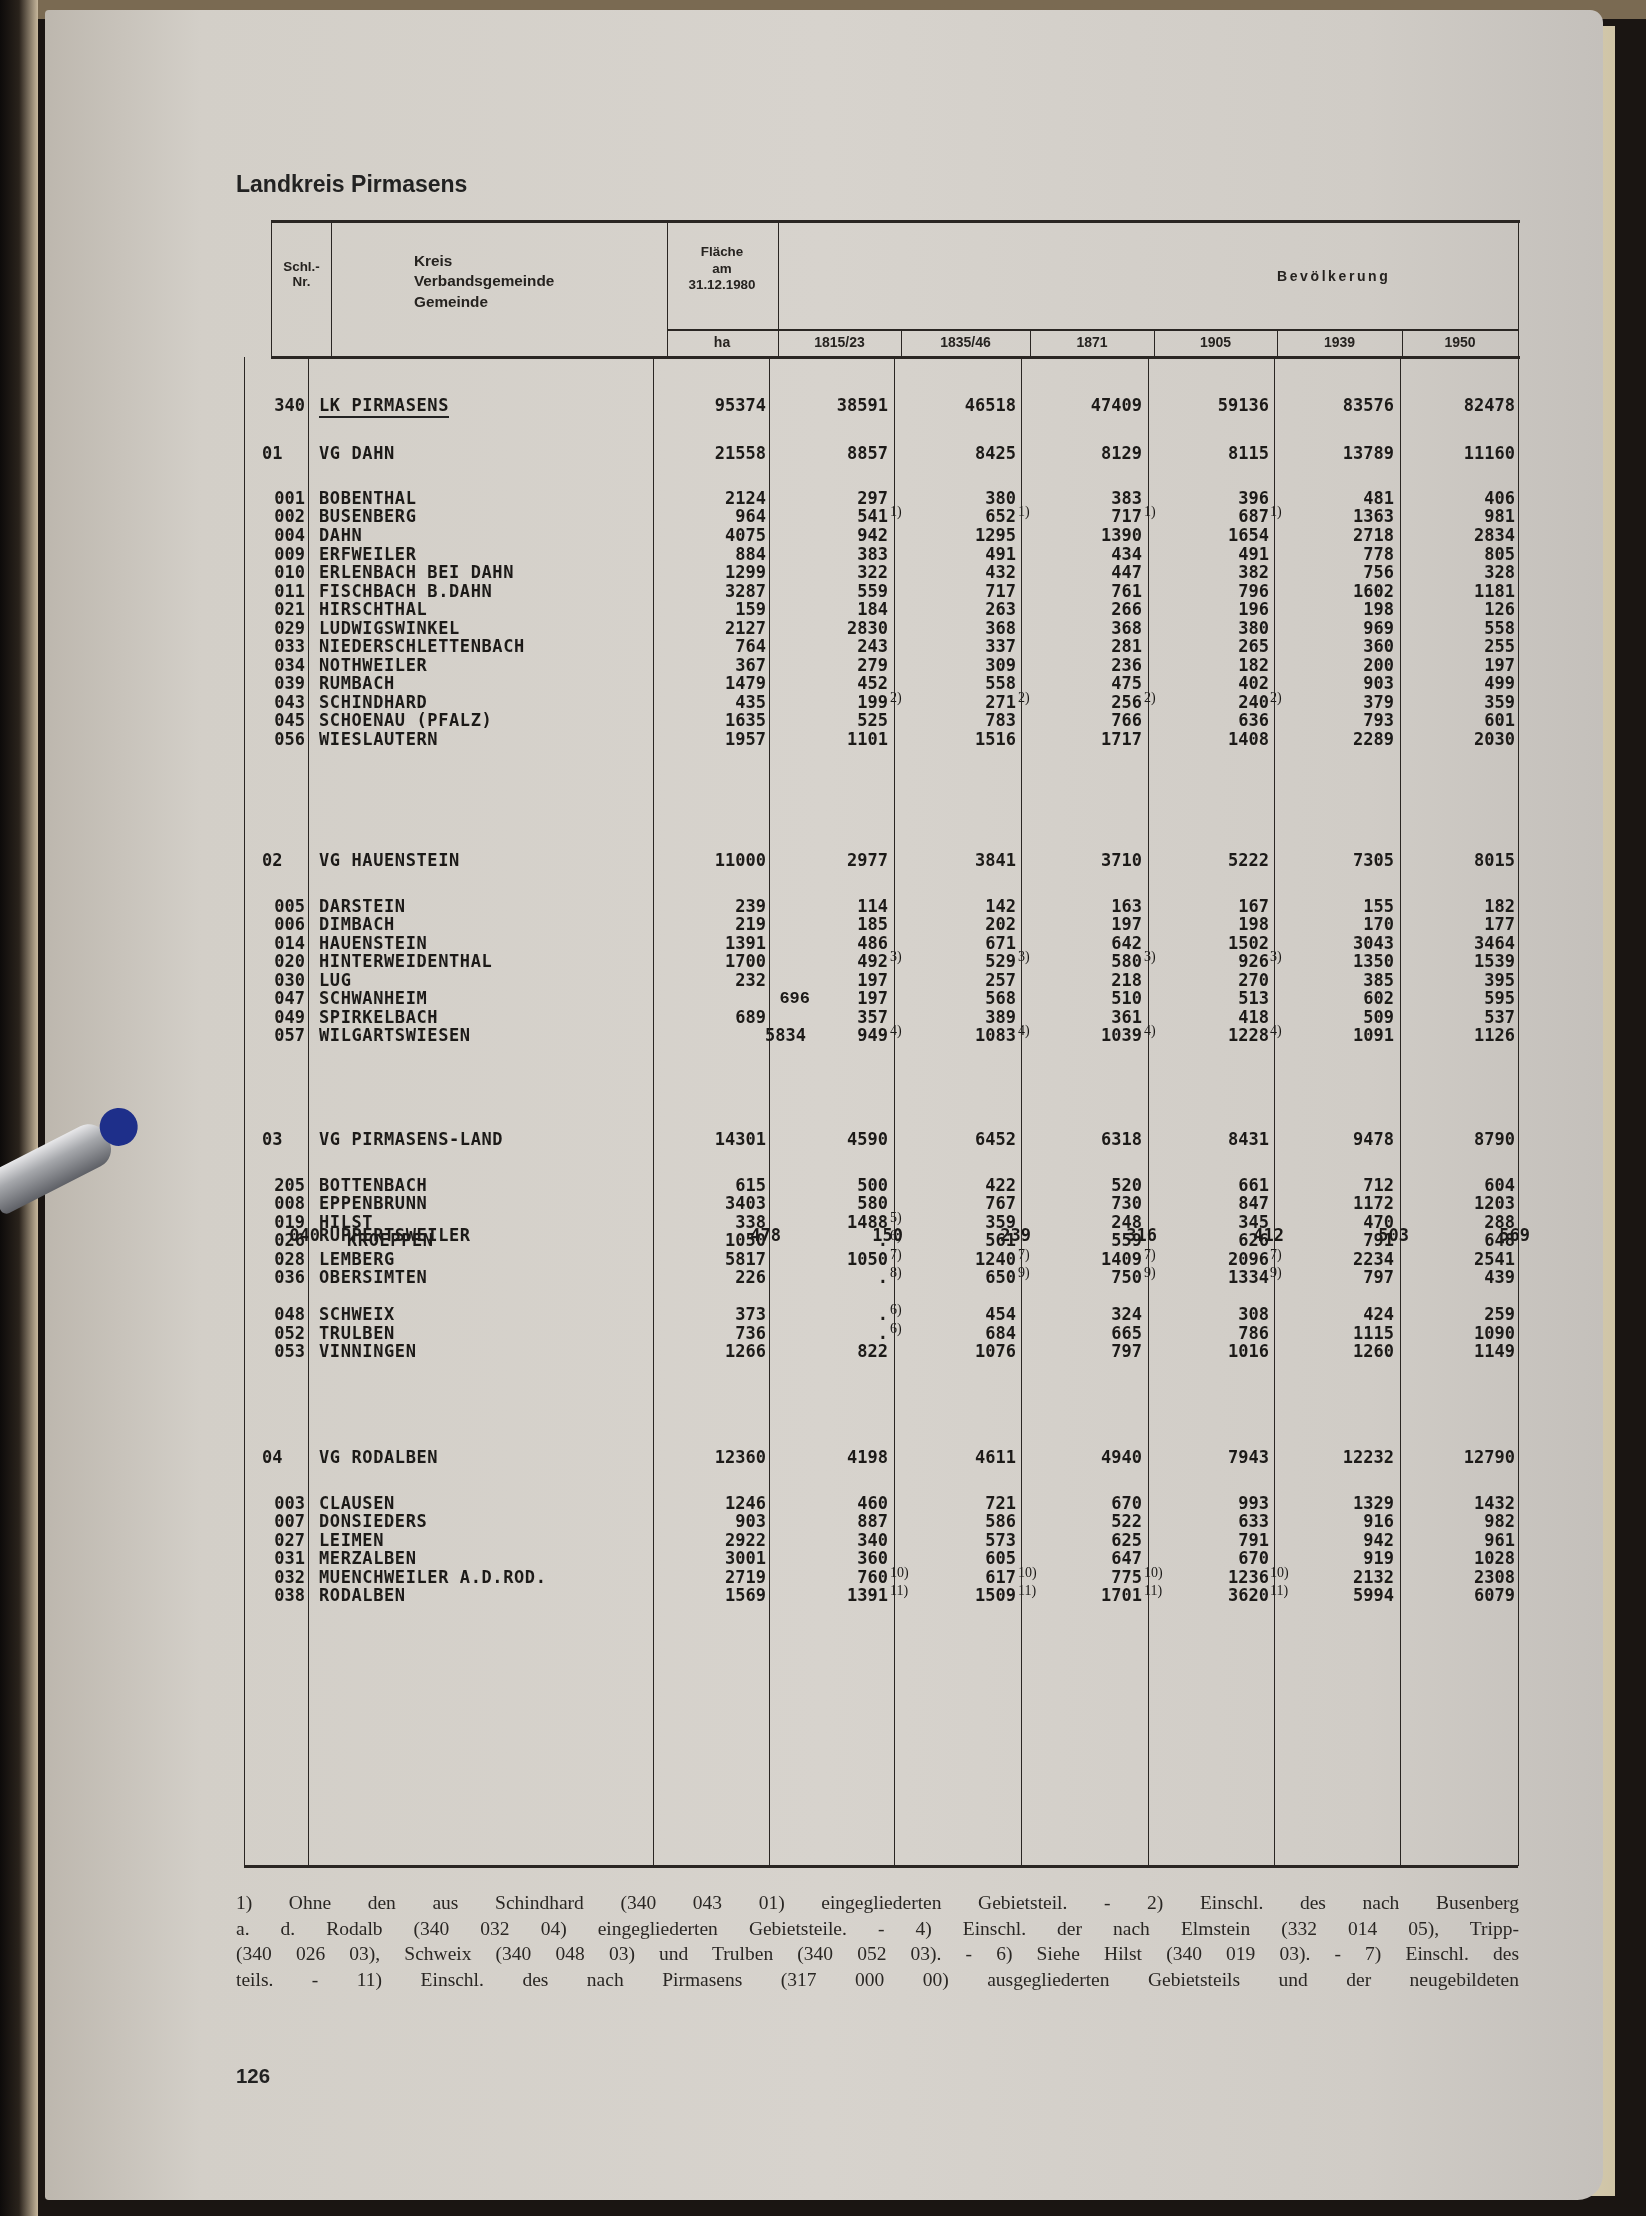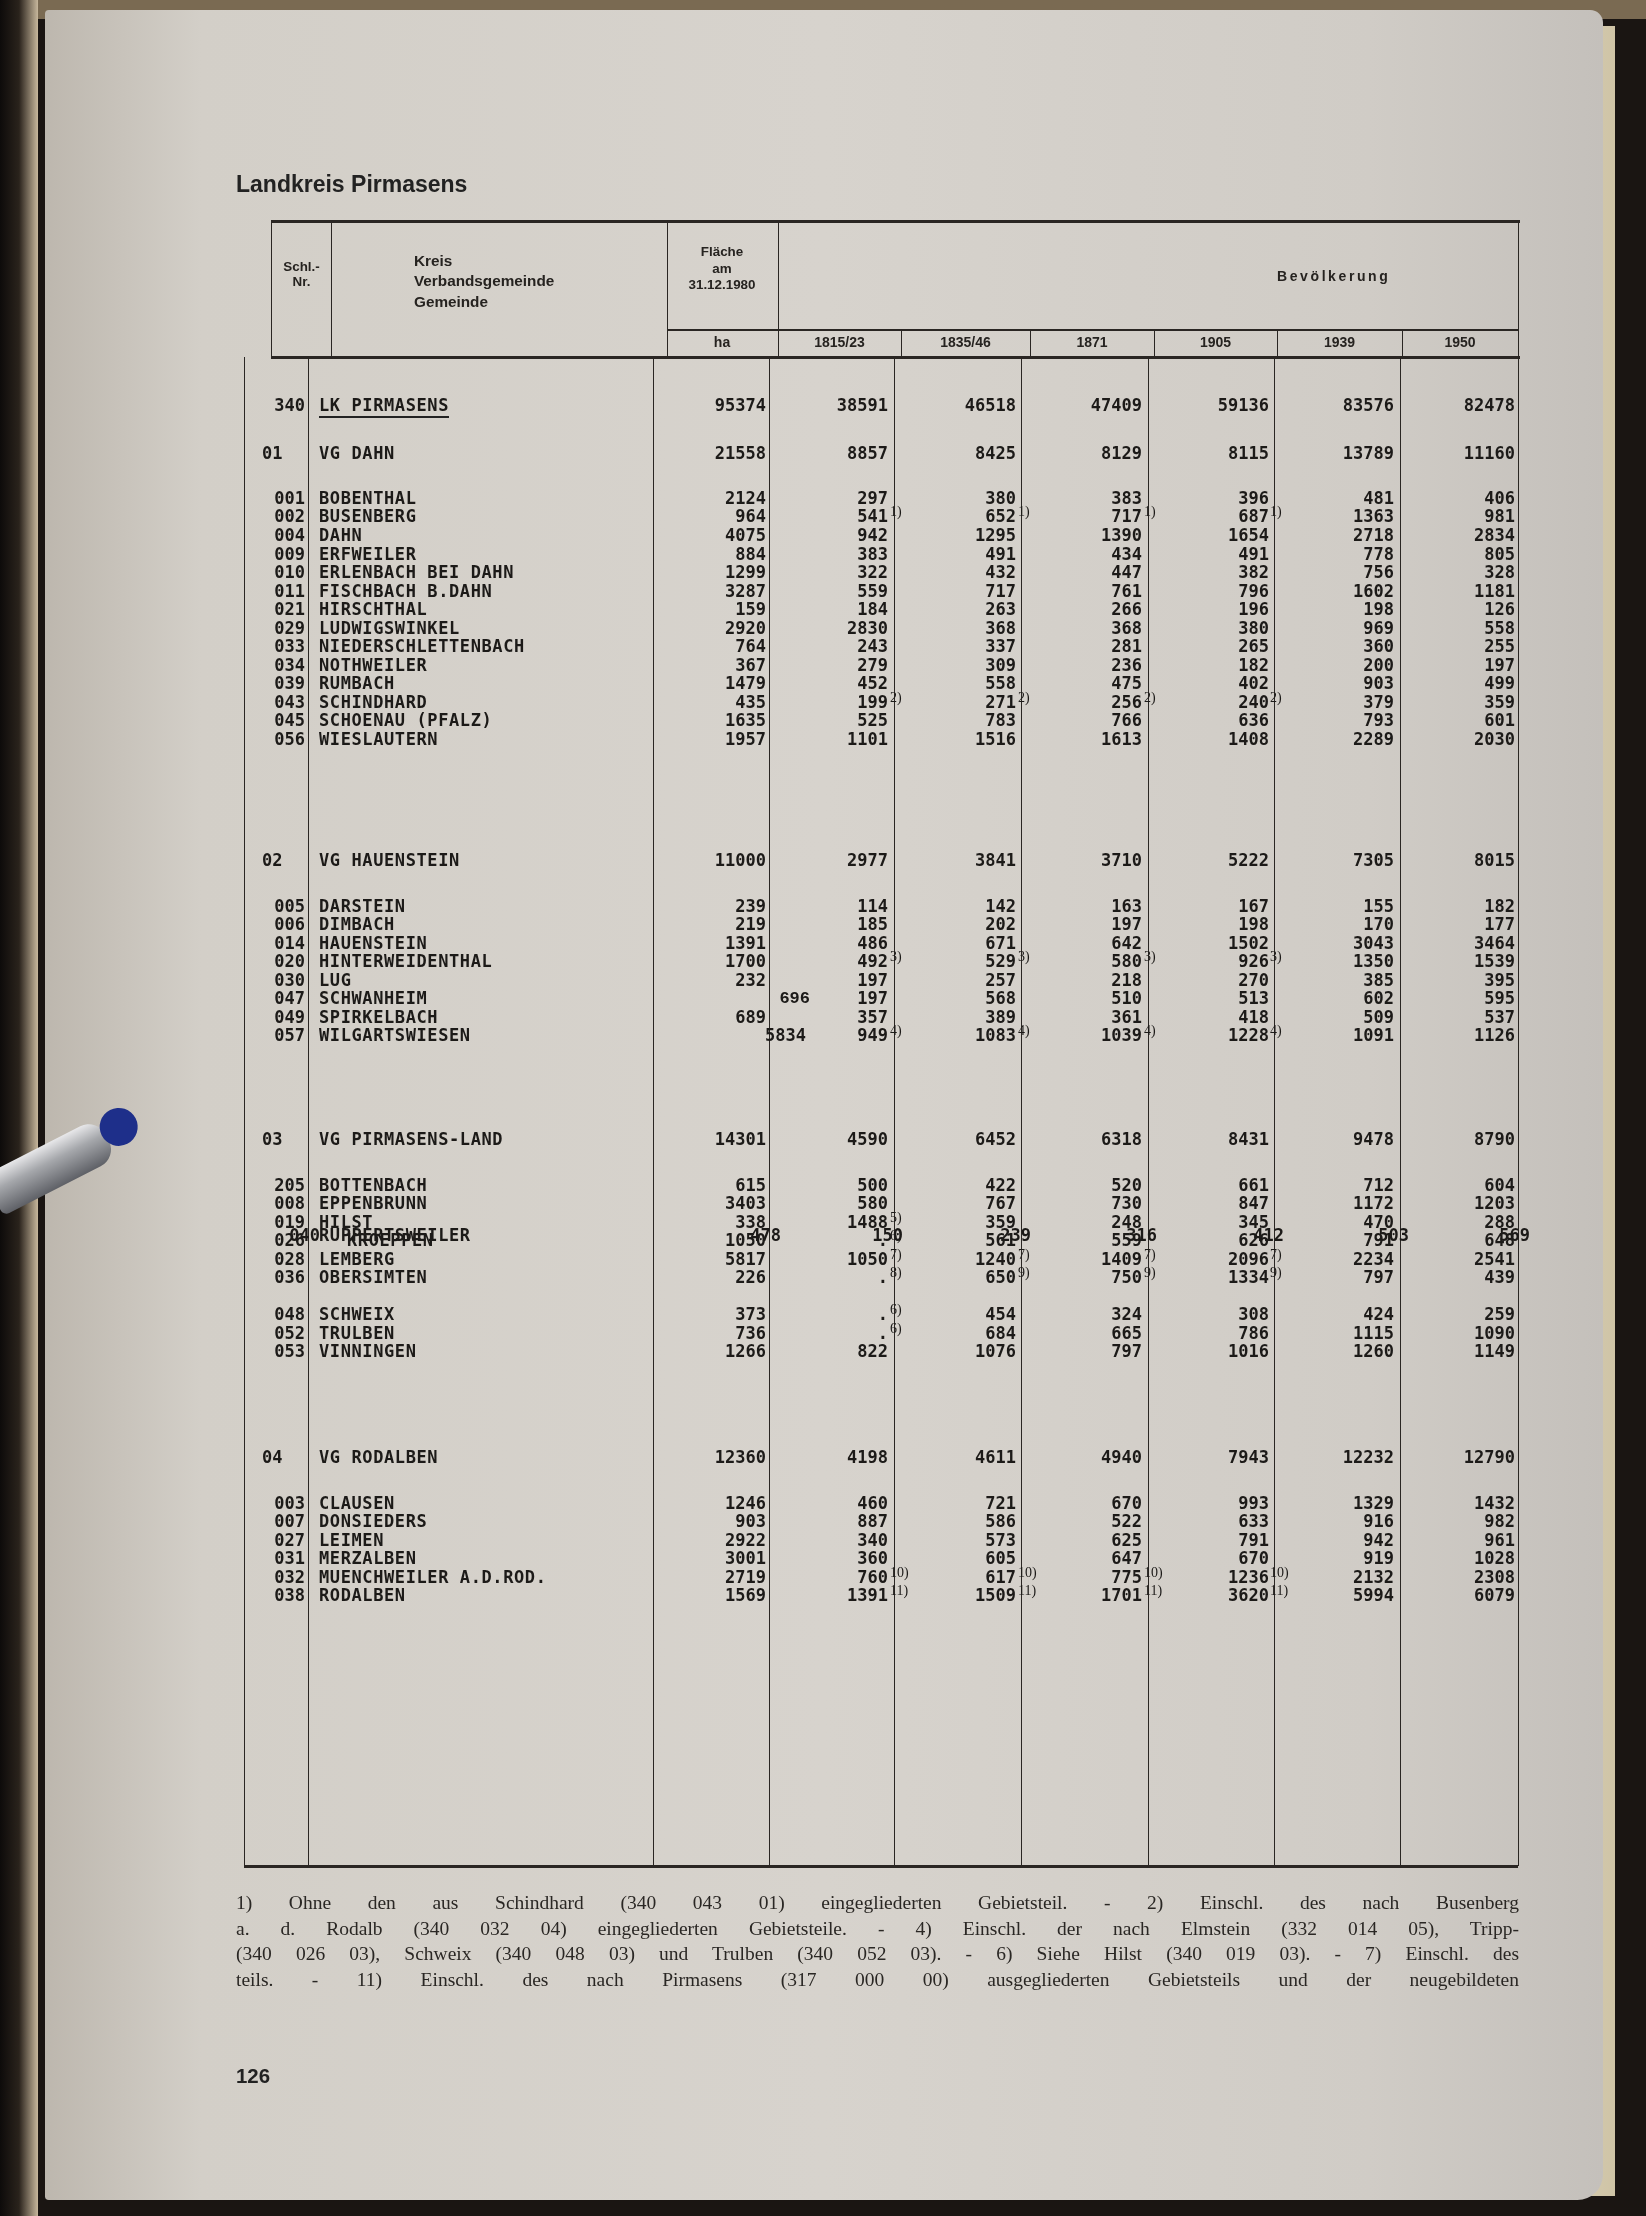--- a/index.html
+++ b/index.html
@@ -216,21 +216,21 @@
         <span class="num" style="right: 758px;">184</span>
         <span class="num" style="right: 630px;">263</span>
         <span class="num" style="right: 504px;">266</span>
         <span class="num" style="right: 377px;">196</span>
         <span class="num" style="right: 252px;">198</span>
         <span class="num" style="right: 131px;">126</span>
       </div>
       <div class="row" style="top: 619px;">
         <span class="code" style="right: 1341px;">029</span>
         <span class="name" style="left: 319px;">LUDWIGSWINKEL</span>
-        <span class="num" style="right: 880px;">2920</span>
+        <span class="num" style="right: 880px;">2127</span>
         <span class="num" style="right: 758px;">2830</span>
         <span class="num" style="right: 630px;">368</span>
         <span class="num" style="right: 504px;">368</span>
         <span class="num" style="right: 377px;">380</span>
         <span class="num" style="right: 252px;">969</span>
         <span class="num" style="right: 131px;">558</span>
       </div>
       <div class="row" style="top: 637px;">
         <span class="code" style="right: 1341px;">033</span>
         <span class="name" style="left: 319px;">NIEDERSCHLETTENBACH</span>
@@ -289,21 +289,21 @@
         <span class="num" style="right: 377px;">636</span>
         <span class="num" style="right: 252px;">793</span>
         <span class="num" style="right: 131px;">601</span>
       </div>
       <div class="row" style="top: 730px;">
         <span class="code" style="right: 1341px;">056</span>
         <span class="name" style="left: 319px;">WIESLAUTERN</span>
         <span class="num" style="right: 880px;">1957</span>
         <span class="num" style="right: 758px;">1101</span>
         <span class="num" style="right: 630px;">1516</span>
-        <span class="num" style="right: 504px;">1613</span>
+        <span class="num" style="right: 504px;">1717</span>
         <span class="num" style="right: 377px;">1408</span>
         <span class="num" style="right: 252px;">2289</span>
         <span class="num" style="right: 131px;">2030</span>
       </div>
       <div class="row" style="top: 851px;">
         <span class="code" style="right: auto; left: 262px;">02</span>
         <span class="name" style="left: 319px;">VG HAUENSTEIN</span>
         <span class="num" style="right: 880px;">11000</span>
         <span class="num" style="right: 758px;">2977</span>
         <span class="num" style="right: 630px;">3841</span>

